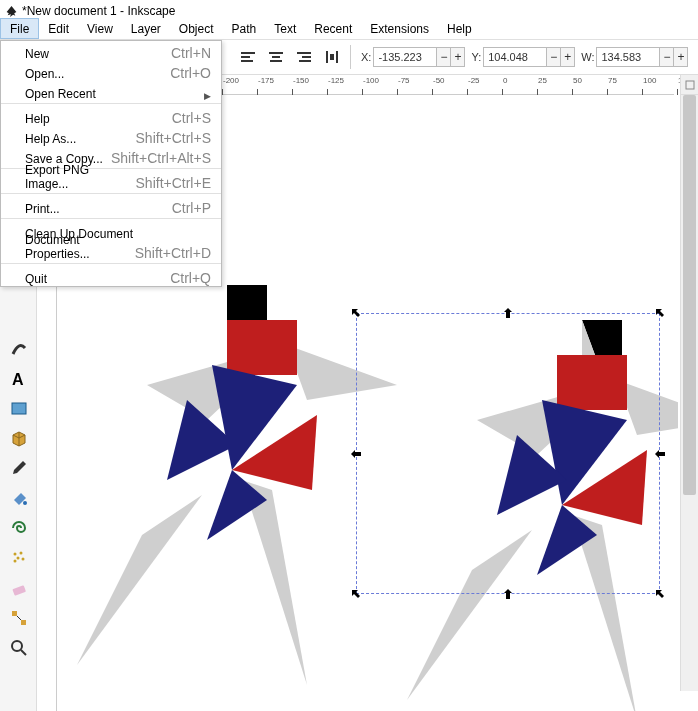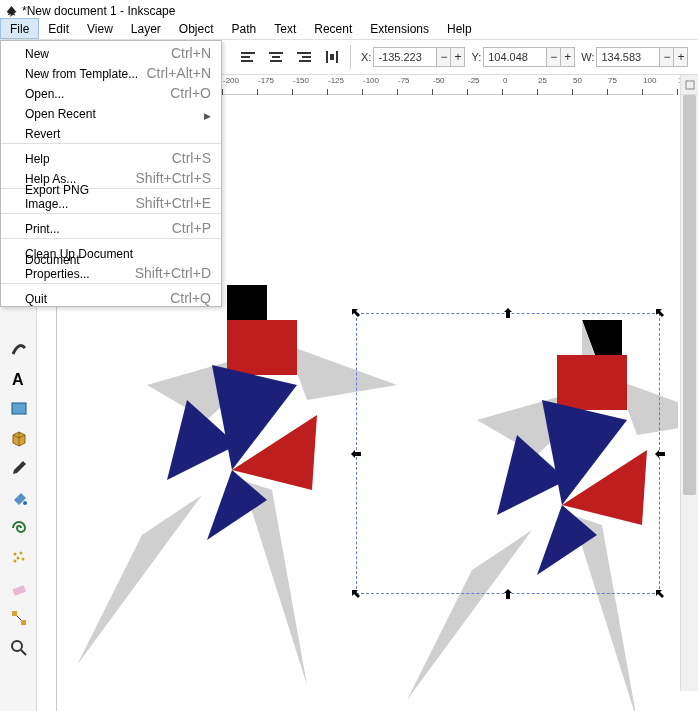--- a/index.html
+++ b/index.html
@@ -416,43 +416,40 @@
       </div>
   </div>
 </div>
 
 <div class="dropdown" id="filemenu">
     <div class="row">
       <span>New</span>
       <span class="hk">Ctrl+N</span>
     </div>
     <div class="row">
-      <span>New from Template...</span>
-      <span class="hk">Ctrl+Alt+N</span>
-    </div>
-    <div class="row">
       <span>Open...</span>
       <span class="hk">Ctrl+O</span>
     </div>
     <div class="row">
       <span>Open Recent</span>
       <span class="caret">▶</span>
     </div>
-    <div class="row">
-      <span>Revert</span>
-    </div>
     <div class="divider"></div>
     <div class="row">
       <span>Help</span>
       <span class="hk">Ctrl+S</span>
     </div>
     <div class="row">
       <span>Help As...</span>
       <span class="hk">Shift+Ctrl+S</span>
     </div>
+    <div class="row">
+      <span>Save a Copy...</span>
+      <span class="hk">Shift+Ctrl+Alt+S</span>
+    </div>
     <div class="divider"></div>
     <div class="row">
       <span>Export PNG Image...</span>
       <span class="hk">Shift+Ctrl+E</span>
     </div>
     <div class="divider"></div>
     <div class="row">
       <span>Print...</span>
       <span class="hk">Ctrl+P</span>
     </div>

